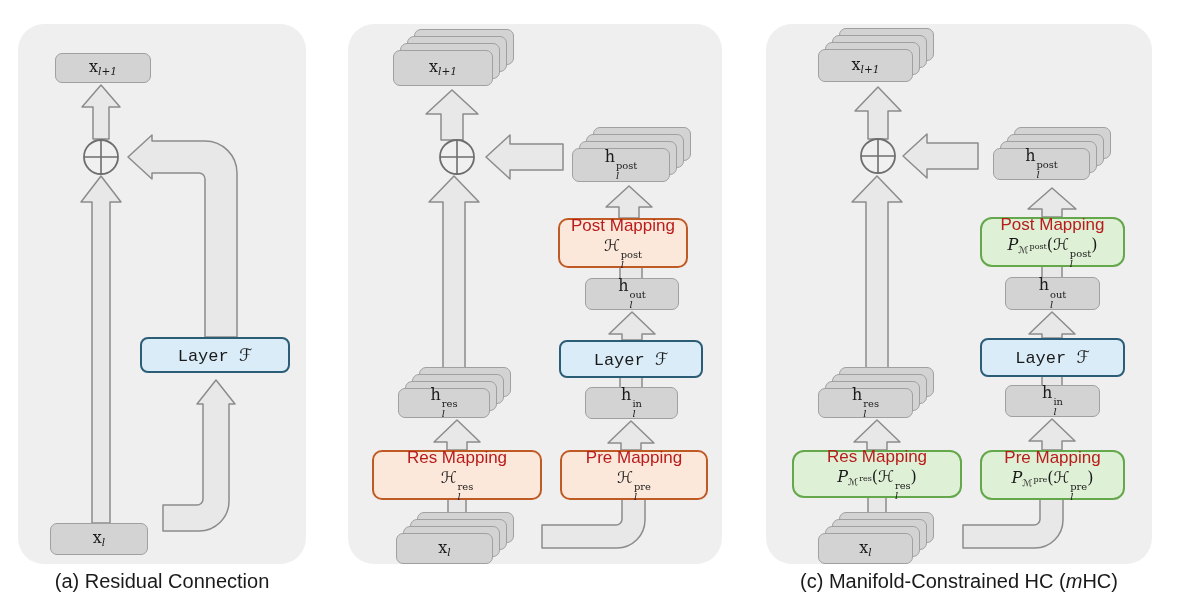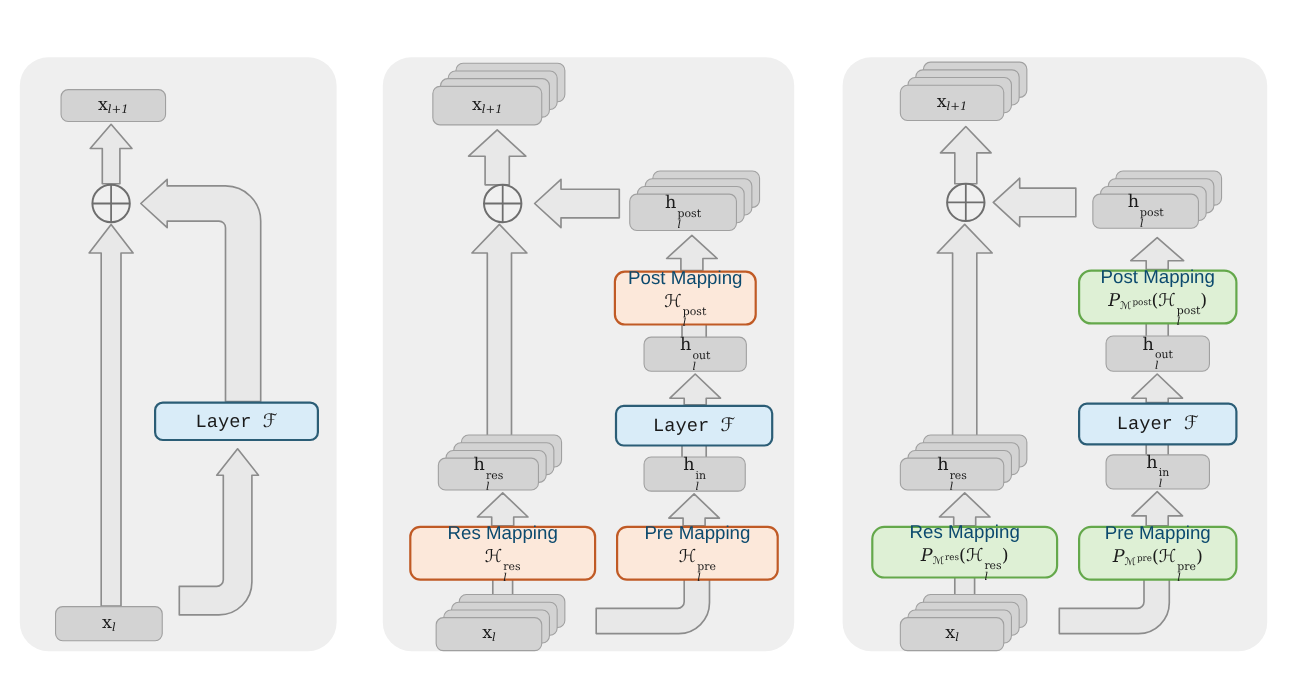--- a/index.html
+++ b/index.html
@@ -1,33 +1,33 @@
 <!DOCTYPE html>
 <html style="--page-bg: #ffffff; --panel-bg: #efefef; --node-fill: #d3d3d3; --node-border: #a0a0a0; --arrow-fill: #e8e8e8; --arrow-stroke: #8c8c8c; --oplus-fill: #f0f0f0; --oplus-stroke: #6e6e6e; --layer-fill: #d9ecf8; --layer-border: #2b5d76; --hc-fill: #fce8da; --hc-border: #c05a25; --mhc-fill: #def0d5; --mhc-border: #64a84b; --text: #1a1a1a;"><head>
 <meta charset="utf-8">
 <style>
   html,body{margin:0;padding:0;background:#fff;}
   body{width:1195px;height:616px;position:relative;overflow:hidden;
        font-family:"Liberation Sans",sans-serif;color:var(--text,#1a1a1a);}
   .canvas{position:absolute;inset:0;background:var(--page-bg,#fff);}
-  .panel{position:absolute;background:var(--panel-bg,#efefef);border-radius:26px;margin-top:28px;}
+  .panel{position:absolute;background:var(--panel-bg,#efefef);border-radius:26px;}
   .wires{position:absolute;left:0;top:0;z-index:1;}
   .arrow{fill:var(--arrow-fill,#e8e8e8);stroke:var(--arrow-stroke,#8c8c8c);stroke-width:1.5;stroke-linejoin:round;}
   .conn{fill:var(--arrow-fill,#e8e8e8);stroke:var(--arrow-stroke,#8c8c8c);stroke-width:1.5;}
   .oplus-c{fill:var(--oplus-fill,#f0f0f0);stroke:var(--oplus-stroke,#6e6e6e);stroke-width:1.8;}
   .oplus-l{stroke:var(--oplus-stroke,#6e6e6e);stroke-width:1.6;}
   .node,.sbox{position:absolute;background:var(--node-fill,#d3d3d3);
       border:1.8px solid var(--node-border,#a0a0a0);border-radius:7px;box-sizing:border-box;}
   .node{z-index:3;display:flex;align-items:center;justify-content:center;}
   .stack{position:absolute;z-index:3;}
   .sbox.front{display:flex;align-items:center;justify-content:center;}
   .nlabel{font-family:"DejaVu Serif",serif;font-size:16px;line-height:1;white-space:nowrap;}
   .mapbox{position:absolute;z-index:3;box-sizing:border-box;border-radius:10px;
       display:flex;flex-direction:column;align-items:center;justify-content:center;z-index:3;}
-  .mapbox .mtitle{font-size:17px;line-height:1.2;color:#0c4a6e;white-space:nowrap;}
+  .mapbox .mtitle{font-size:17px;line-height:1.2;color:#b91c1c;white-space:nowrap;}
   .mapbox .mformula{font-family:"DejaVu Serif",serif;font-size:16px;line-height:1.2;white-space:nowrap;}
   .mapbox.hc{background:var(--hc-fill,#fce8da);border:2px solid var(--hc-border,#c05a25);}
   .mapbox.mhc{background:var(--mhc-fill,#def0d5);border:2.5px solid var(--mhc-border,#64a84b);border-radius:12px;}
   .layerbox{position:absolute;z-index:3;box-sizing:border-box;border-radius:8px;
       background:var(--layer-fill,#d9ecf8);border:2px solid var(--layer-border,#2b5d76);
       display:flex;align-items:center;justify-content:center;font-size:17px;}
   .caption{position:absolute;top:570px;height:30px;text-align:center;font-size:20px;
       color:var(--text,#1a1a1a);z-index:4;white-space:nowrap;}
   
   .fseg{white-space:pre;}
@@ -274,14 +274,16 @@
     <div class="stack" style="left:52px;top:488px;width:116px;height:52px;">
       <div class="sbox" style="left:21px;top:0;width:95px;height:31px;"></div>
       <div class="sbox" style="left:14px;top:7px;width:95px;height:31px;"></div>
       <div class="sbox" style="left:7px;top:14px;width:95px;height:31px;"></div>
       <div class="sbox front" style="left:0;top:21px;width:95px;height:31px;">
         <span class="nlabel"><span class="fseg v">x</span><span class="fseg v sub i">l</span></span>
       </div>
     </div>
   </div>
 
+  <div class="caption" style="left:18px;width:288px;"><span class="fseg ">(a) Residual Connection</span></div>
+  <div class="caption" style="left:766px;width:386px;"><span class="fseg ">(c) Manifold-Constrained HC (</span><span class="fseg i">m</span><span class="fseg ">HC)</span></div>
 
 </div>
 
 </body></html>

